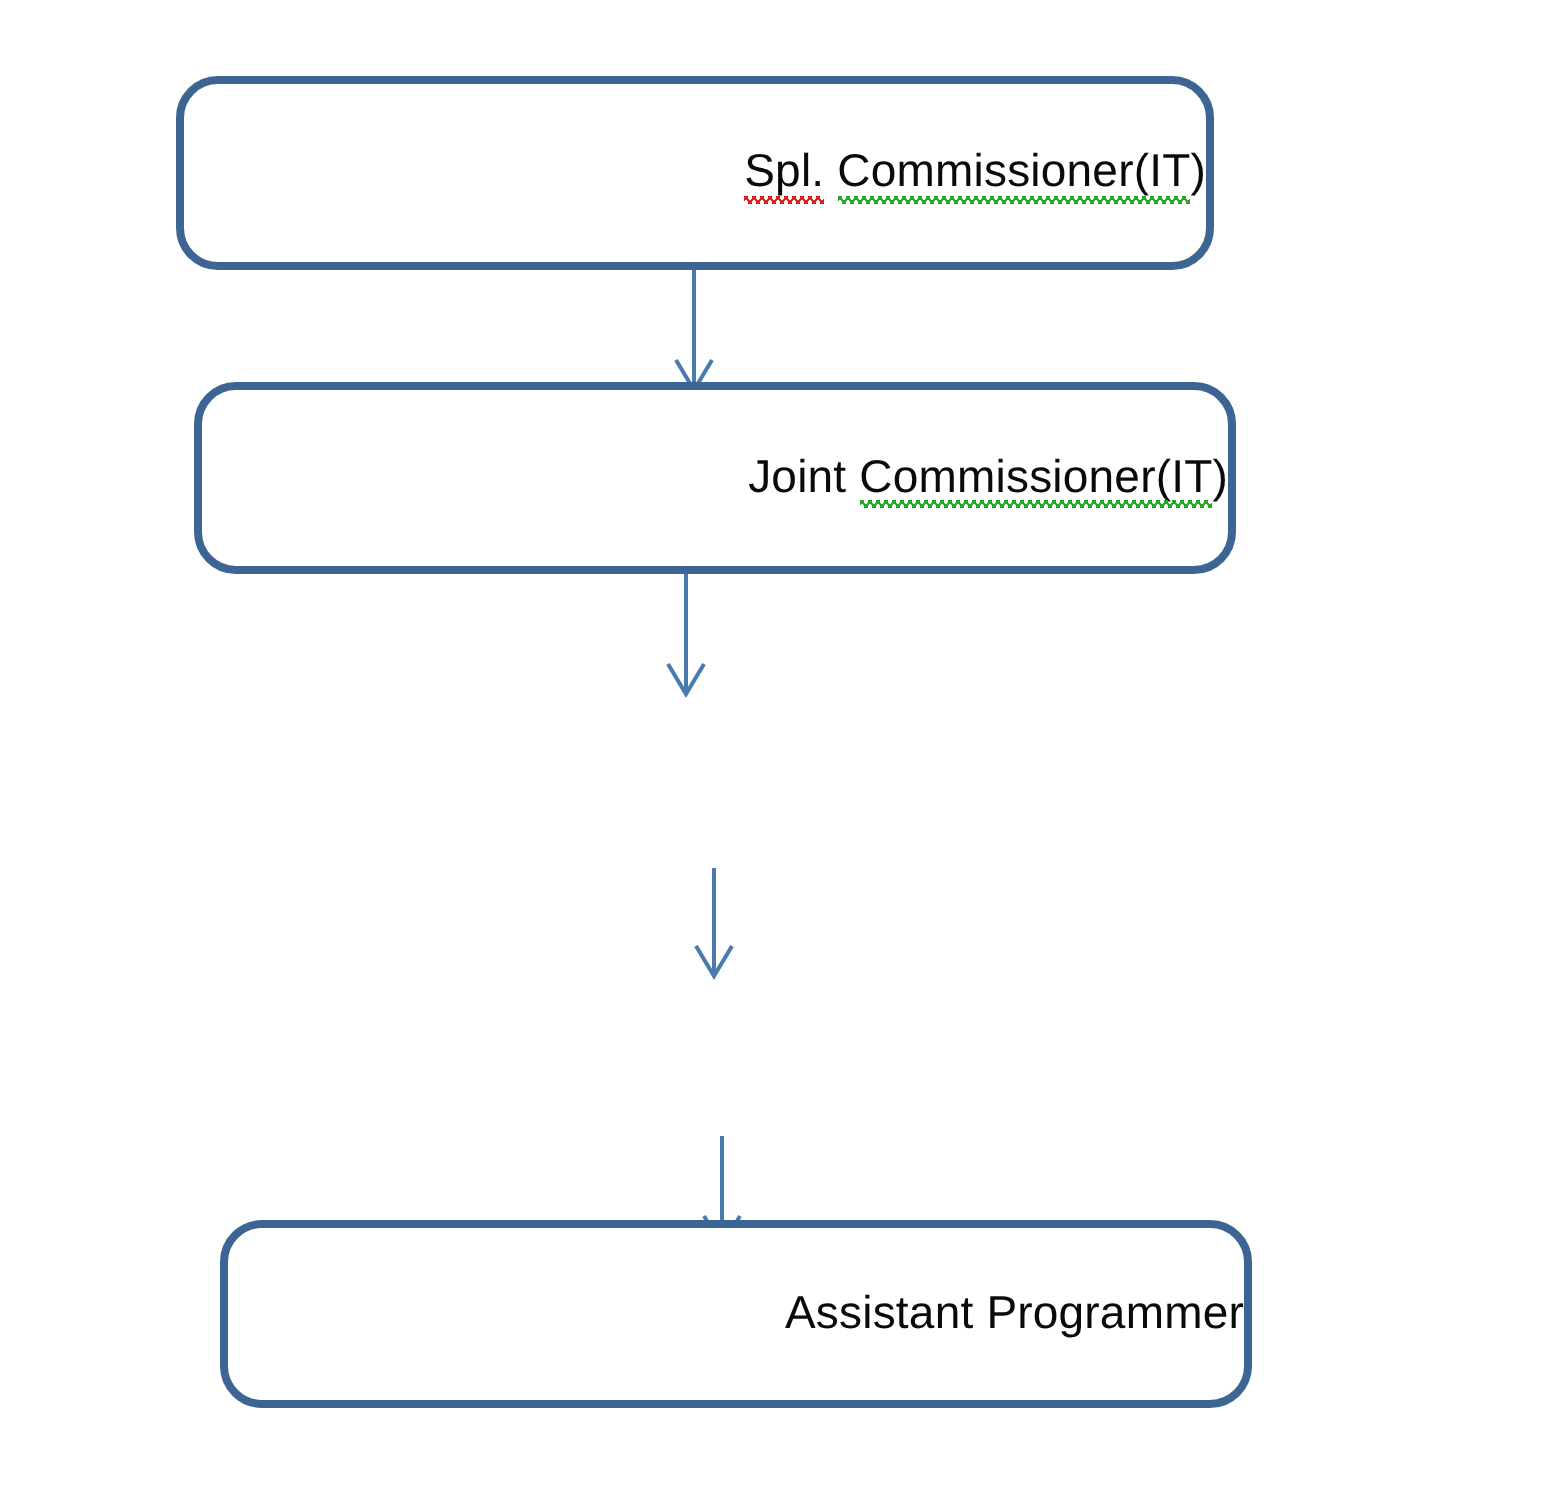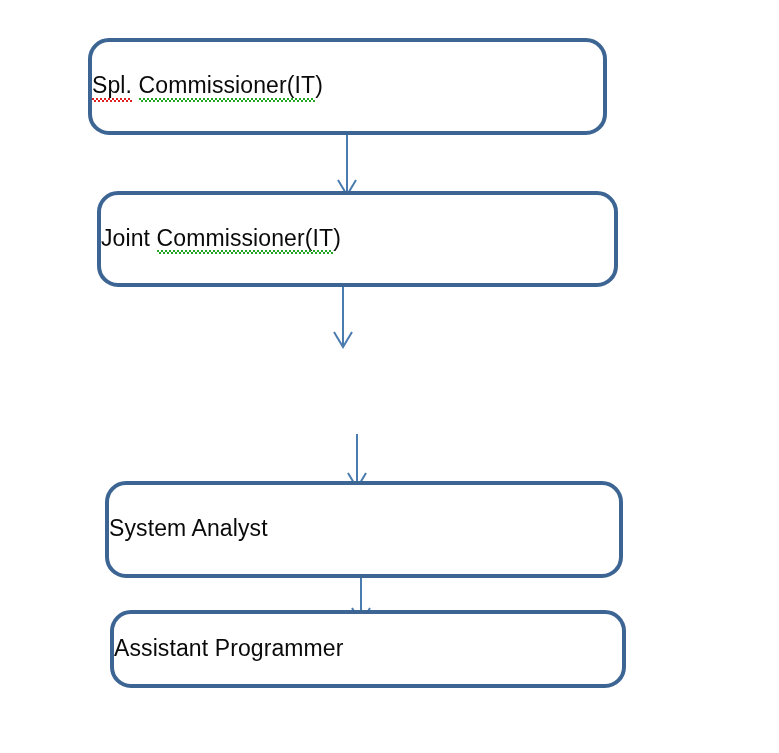--- a/index.html
+++ b/index.html
@@ -22,22 +22,23 @@
 
   
   .node {
     position: absolute;
     box-sizing: border-box;
     background: #ffffff;
     border: 4px solid #3d6593;
     border-radius: 21px;
     display: flex;
     align-items: center;
-    justify-content: flex-start;
+    justify-content: flex-end;
     z-index: 3;
+    padding-left: 12px;
   }
 
   .node-label {
     font-family: "Liberation Sans", sans-serif;
     font-size: 23px;
     line-height: 1.15;
     color: #0a0a0a;
     white-space: nowrap;
     letter-spacing: 0.1px;
     position: relative;
@@ -86,24 +87,21 @@
 <body>
 
 <div id="diagram" style="width: 779px; height: 753px; background: rgb(255, 255, 255);">
 
 <div class="node" style="left: 88px; top: 38px; width: 519px; height: 97px; border-color: rgb(61, 101, 147); background: rgb(255, 255, 255); border-width: 4px; border-radius: 21px;">
       <div class="node-label" style="color: rgb(10, 10, 10);"><span class="sq sq-red">Spl.</span><span> </span><span class="sq sq-green">Commissioner(IT</span><span>)</span></div>
     </div>
     <div class="node" style="left: 97px; top: 191px; width: 521px; height: 96px; border-color: rgb(61, 101, 147); background: rgb(255, 255, 255); border-width: 4px; border-radius: 21px;">
       <div class="node-label" style="color: rgb(10, 10, 10);"><span>Joint </span><span class="sq sq-green">Commissioner(IT</span><span>)</span></div>
     </div>
-    <div class="node" style="left: 105px; top: 481px; width: 518px; height: 97px; border-color: rgb(61, 101, 147); background: rgb(255, 255, 255); border-width: 4px; border-radius: 21px;">
-      <div class="node-label" style="color: rgb(10, 10, 10);"><span>System Analyst</span></div>
-    </div>
-    <div class="node" style="left: 110px; top: 610px; width: 516px; height: 78px; border-color: rgb(61, 101, 147); background: rgb(255, 255, 255); border-width: 4px; border-radius: 21px;">
+    <div class="node" style="left: 110px; top: 610px; width: 516px; height: 94px; border-color: rgb(61, 101, 147); background: rgb(255, 255, 255); border-width: 4px; border-radius: 21px;">
       <div class="node-label" style="color: rgb(10, 10, 10);"><span>Assistant Programmer</span></div>
     </div>
     <svg class="connector" width="40" height="64" viewBox="0 0 40 64" style="left: 327px; top: 131px;">
       <path d="M 20 0 L 20 64" stroke="#4a7bae" stroke-width="2" fill="none"></path>
       <path d="M 11 49 L 20 64 L 29 49" stroke="#4a7bae" stroke-width="2" fill="none" stroke-linecap="butt" stroke-linejoin="miter"></path>
     </svg>
     <svg class="connector" width="40" height="64" viewBox="0 0 40 64" style="left: 323px; top: 283px;">
       <path d="M 20 0 L 20 64" stroke="#4a7bae" stroke-width="2" fill="none"></path>
       <path d="M 11 49 L 20 64 L 29 49" stroke="#4a7bae" stroke-width="2" fill="none" stroke-linecap="butt" stroke-linejoin="miter"></path>
     </svg>

